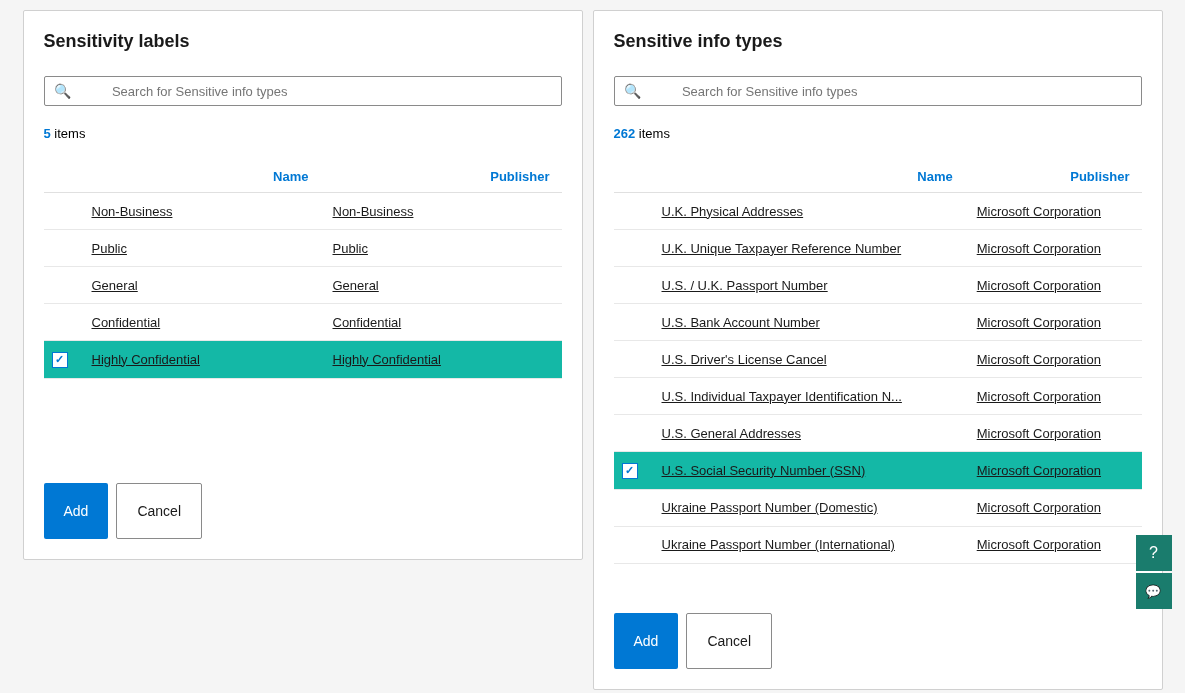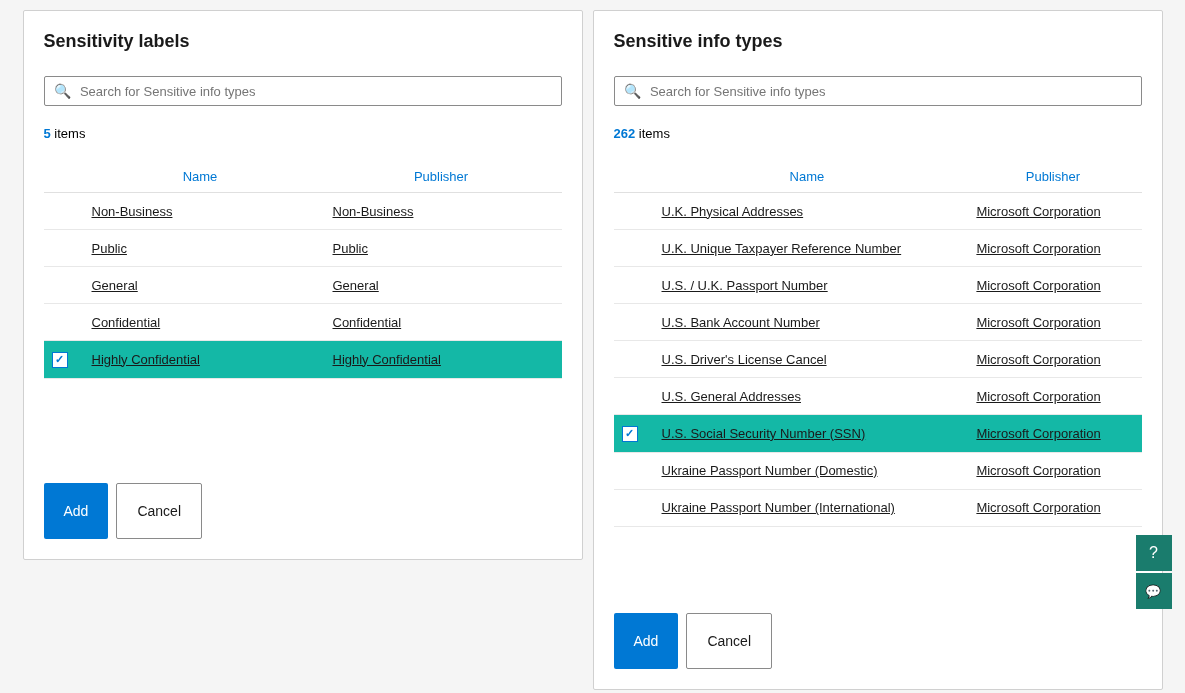--- a/index.html
+++ b/index.html
@@ -58,41 +58,42 @@
       font-size: 14px;
     }
 
     .search-input {
       border: none;
       outline: none;
       flex: 1;
       font-size: 13px;
       color: #605e5c;
       background: transparent;
+      margin-left: 32px;
     }
 
     .count-number {
       color: #0078d4;
       font-weight: 600;
     }
 
     .table-container {
       flex: 1;
       overflow: hidden;
     }
 
     table {
       width: 100%;
       border-collapse: collapse;
     }
 
     th {
-      text-align: center;
+      text-align: right;
       padding: 8px 12px;
-      font-weight: 400;
+      font-weight: 700;
       color: #0078d4;
       border-bottom: 1px solid #e0e0e0;
       font-size: 13px;
     }
 
     td {
       padding: 10px 12px;
       border-bottom: 1px solid #e8e8e8;
       color: #1a1a1a;
       font-size: 13px;
@@ -309,20 +310,27 @@
             <td class="checkbox-cell">
               <div class="empty-checkbox"></div>
             </td>
             <td>U.S. Driver's License Cancel</td>
             <td>Microsoft Corporation</td>
           </tr>
           <tr>
             <td class="checkbox-cell">
               <div class="empty-checkbox"></div>
             </td>
+            <td>U.S. Individual Taxpayer Identification N...</td>
+            <td>Microsoft Corporation</td>
+          </tr>
+          <tr>
+            <td class="checkbox-cell">
+              <div class="empty-checkbox"></div>
+            </td>
             <td>U.S. General Addresses</td>
             <td>Microsoft Corporation</td>
           </tr>
           <tr class="selected">
             <td class="checkbox-cell"><div class="checkbox checked"></div></td>
             <td>U.S. Social Security Number (SSN)</td>
             <td>Microsoft Corporation</td>
           </tr>
           <tr>
             <td class="checkbox-cell">

